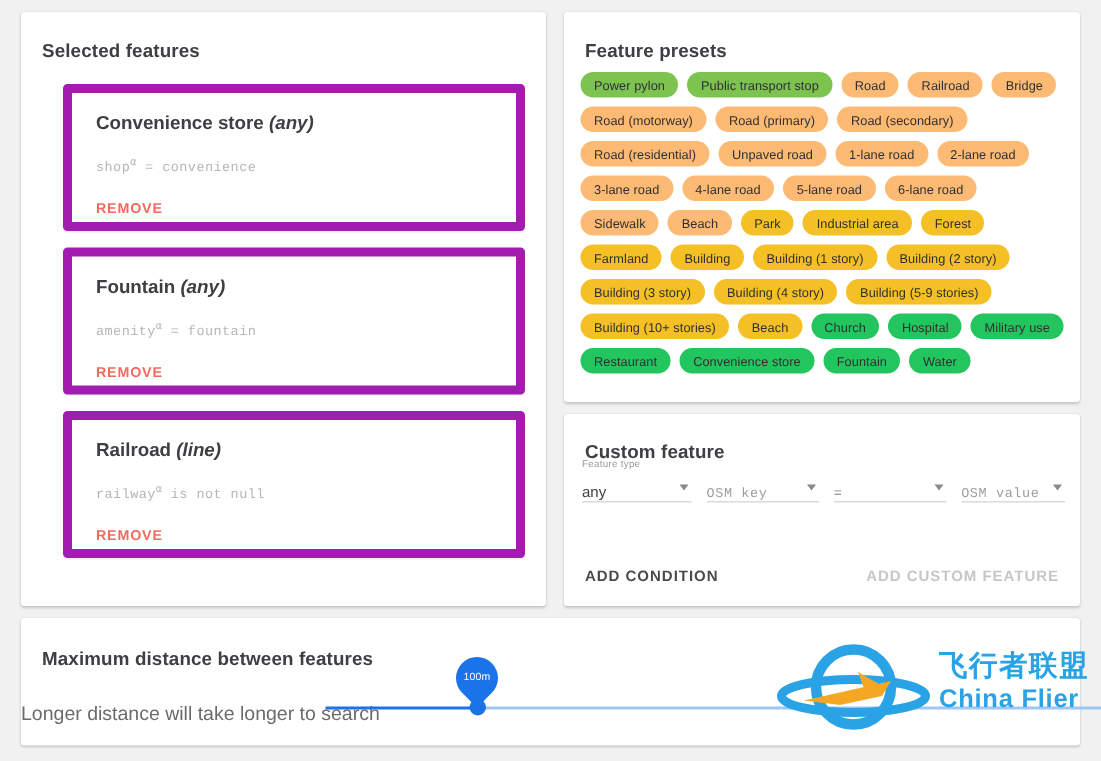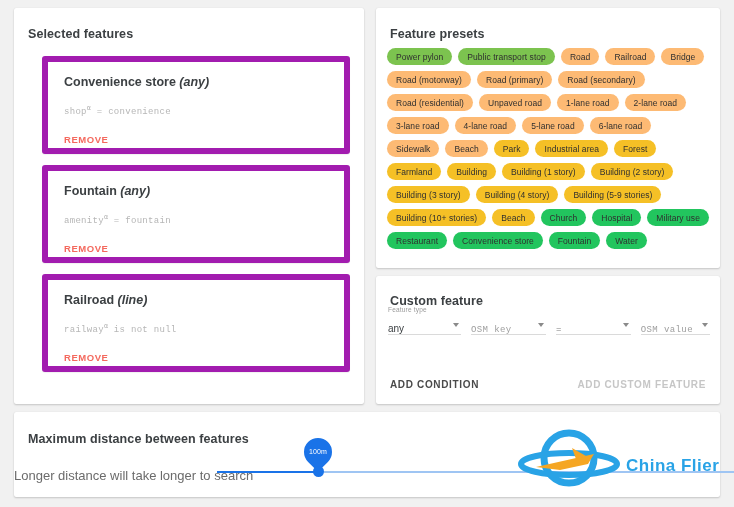--- a/index.html
+++ b/index.html
@@ -313,14 +313,15 @@
   <div class="thumb"></div>
 </div>
 
 <div id="watermark">
   <svg width="110" height="66" viewBox="0 0 110 66">
     <circle cx="53" cy="30" r="25" fill="none" stroke="#29a3e6" stroke-width="7"></circle>
     <ellipse cx="53" cy="36" rx="48" ry="11" fill="none" stroke="#29a3e6" stroke-width="6"></ellipse>
     <path d="M20 39 L78 26 L72 36 L44 42 Z" fill="#f5a623"></path>
     <path d="M56 20 L70 28 L60 31 Z" fill="#f5a623"></path>
   </svg>
+  <div id="wm-text-cn">飞行者联盟</div>
   <div id="wm-text-en">China Flier</div>
 </div>
 
 </body></html>

